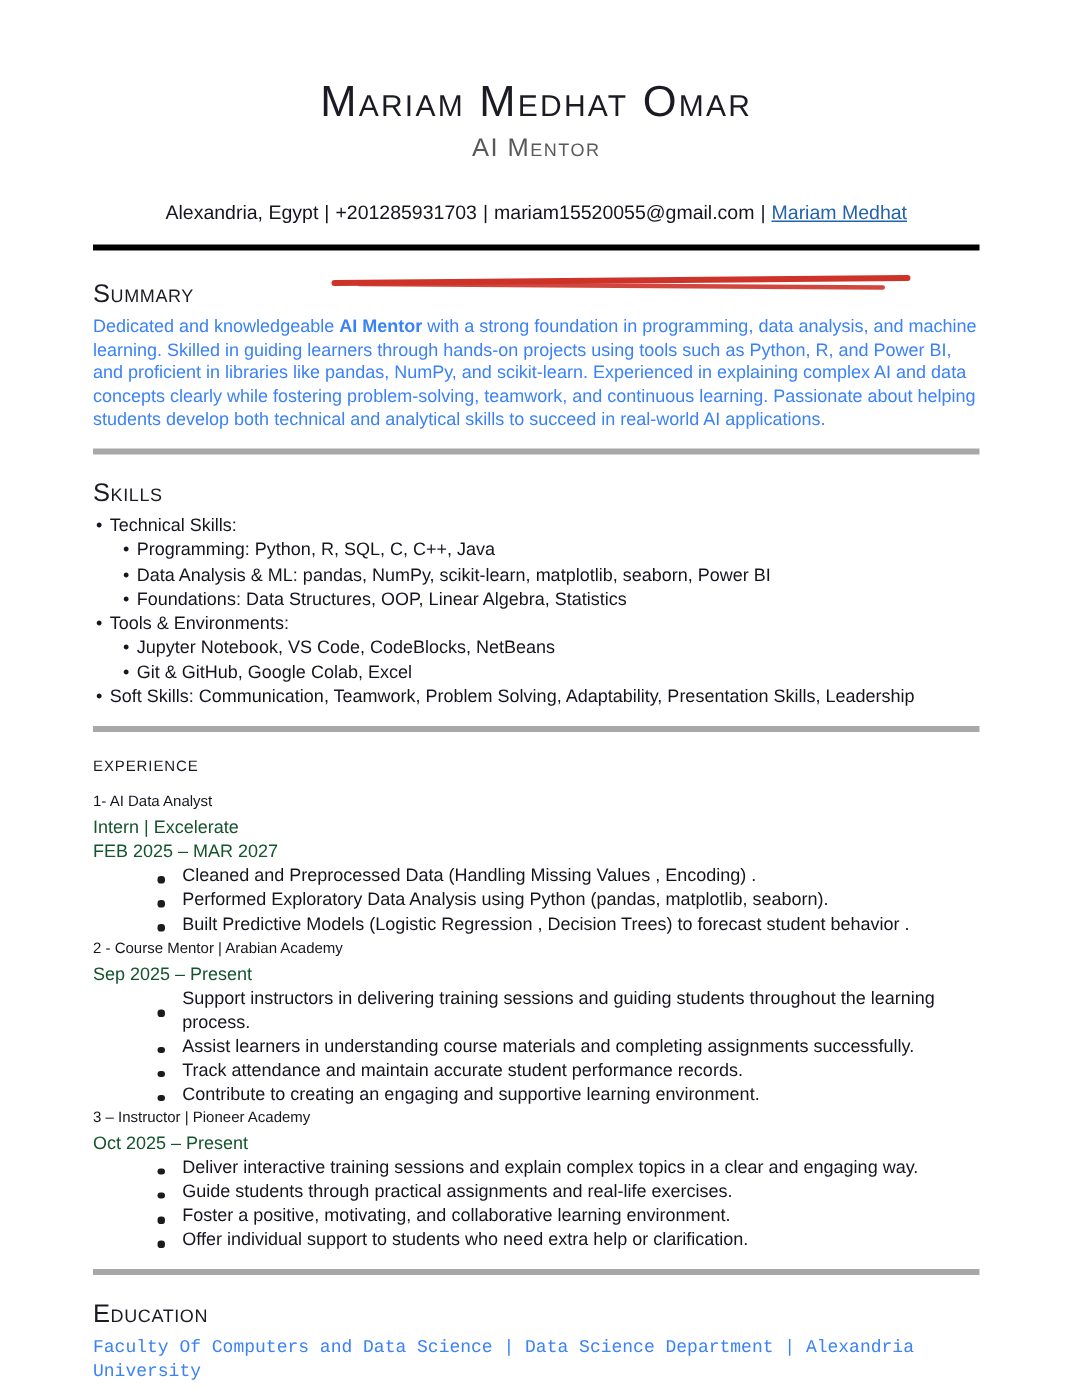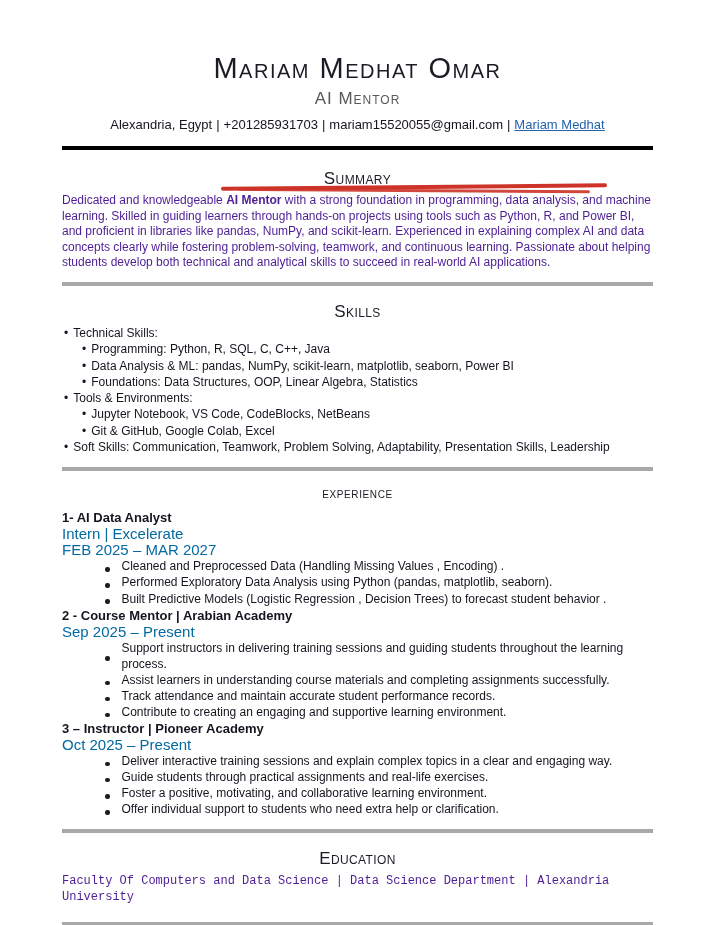--- a/index.html
+++ b/index.html
@@ -26,21 +26,21 @@
   .subtitle {
     margin-top: 5px;
     text-align: center;
     font-variant: small-caps;
     font-size: 17px;
     line-height: 19px;
     letter-spacing: 1px;
     color: #595959;
   }
   .contact {
-    margin-top: 9px;
+    margin-top: 26px;
     text-align: center;
     font-size: 13px;
     line-height: 16px;
     color: #15151f;
   }
   .contact .sep { margin: 0 4px; color: #15151f; }
   .contact a.profile-link, .contact .email {
     color: #2262ae;
   }
   .contact a.profile-link { text-decoration: underline; cursor: pointer; }
@@ -61,39 +61,38 @@
     background: #000000;
   }
 
   
   .sec-heading {
     font-variant: small-caps;
     font-size: 17px;
     line-height: 20px;
     letter-spacing: 0.4px;
     color: #1b1b24;
-    text-align: center;
   }
   .sec-heading.summary   { margin-top: 19px; }
   .sec-heading.skills    { margin-top: 16px; }
   .sec-heading.experience{ margin-top: 14px; font-variant: normal; font-size: 10px; letter-spacing: 0.6px; }
   .sec-heading.education { margin-top: 16px; }
 
   .divider {
     height: 4px;
     background: #a8a8a8;
   }
   .divider.d1 { margin-top: 11px; }
   .divider.d2 { margin-top: 12px; }
   .divider.d3 { margin-top: 12px; }
 
   .body-text {
     font-size: 12px;
     line-height: 15.6px;
-    color: #4c1d95;
+    color: #3b82f6;
   }
   .summary-text { margin-top: 4px; }
   .summary-text b { font-weight: bold; }
 
   
   .skills-list { margin-top: 3px; }
   .li {
     display: flex;
     align-items: flex-start;
     font-size: 12px;
@@ -103,29 +102,28 @@
     flex: 0 0 auto;
     font-size: 12px;
     margin-right: 5px;
   }
   .li.l1 { margin-left: 2px; }
   .li.l2 { margin-left: 20px; }
 
   
   .jobs { margin-top: 4px; }
   .job-title {
-    font-size: 13px;
+    font-size: 10px;
     line-height: 17px;
     color: #15151f;
-    font-weight: bold;
   }
   .job-line {
-    font-size: 15px;
+    font-size: 12px;
     line-height: 16px;
-    color: #0369a1;
+    color: #14532d;
   }
   .jli {
     display: flex;
     align-items: center;
     font-size: 12px;
     line-height: 16.1px;
     margin-left: 43px;
   }
   .jli .disc {
     flex: 0 0 auto;

